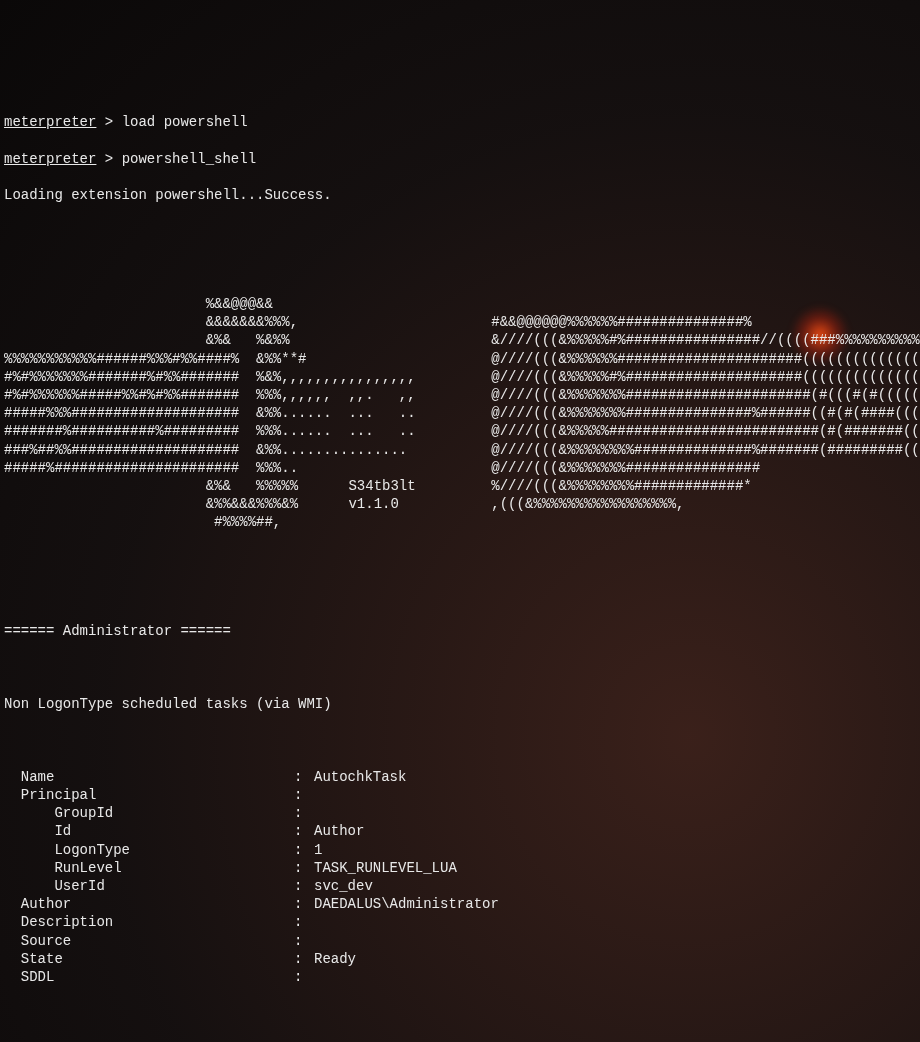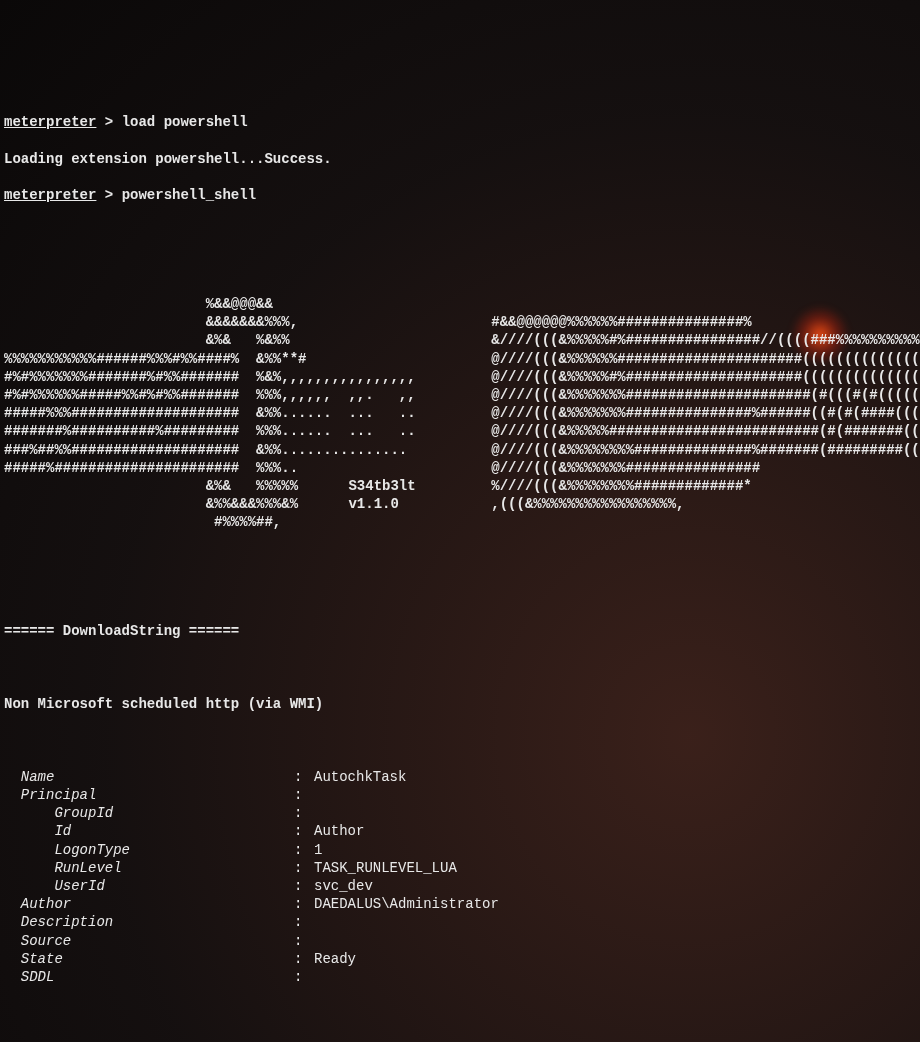--- a/index.html
+++ b/index.html
@@ -23,44 +23,44 @@
     height: 60px;
     background: radial-gradient(circle, rgba(255,80,20,0.9) 0%, rgba(255,40,10,0.3) 40%, transparent 70%);
     border-radius: 50%;
     top: 305px;
     left: 790px;
     filter: blur(3px);
     pointer-events: none;
   }
   .content { position: relative; z-index: 1; }
   .prompt { text-decoration: underline; }
-  .line { display: block; font-weight: bold; }
+  .line { display: block; }
   .kv { display: flex; }
-  .key { display: inline-block; width: 290px; font-style: italic; }
+  .key { display: inline-block; width: 290px; }
   .colon { display: inline-block; width: 20px; }
   .val { display: inline-block; }
 </style>
 </head>
 <body>
 <div class="glow"></div>
 
 
 
 <div class="content">
 <span class="line"><span class="prompt">meterpreter</span><span> &gt; load powershell</span></span>
+<span class="line"><span class="prompt">meterpreter</span><span> &gt; powershell_shell</span></span>
 <span class="line">Loading extension powershell...Success.</span>
-<span class="line"><span class="prompt">meterpreter</span><span> &gt; powershell_shell</span></span>
 <span class="line"> </span>
 <span class="line"> </span>
 <div id="ascii-art"><span class="line">                        %&amp;&amp;@@@&amp;&amp;</span><span class="line">                        &amp;&amp;&amp;&amp;&amp;&amp;&amp;%%%,                       #&amp;&amp;@@@@@@%%%%%%###############%</span><span class="line">                        &amp;%&amp;   %&amp;%%                        &amp;////(((&amp;%%%%%#%################//((((###%%%%%%%%%%%%%%%</span><span class="line">%%%%%%%%%%%######%%%#%%####%  &amp;%%**#                      @////(((&amp;%%%%%%######################(((((((((((((((((((</span><span class="line">#%#%%%%%%%#######%#%%#######  %&amp;%,,,,,,,,,,,,,,,,         @////(((&amp;%%%%%#%#####################(((((((((((((((((((</span><span class="line">#%#%%%%%%#####%%#%#%%#######  %%%,,,,,,  ,,.   ,,         @////(((&amp;%%%%%%%######################(#(((#(#((((((((((</span><span class="line">#####%%%####################  &amp;%%......  ...   ..         @////(((&amp;%%%%%%%###############%######((#(#(####((((((((</span><span class="line">#######%##########%#########  %%%......  ...   ..         @////(((&amp;%%%%%#########################(#(#######((#####</span><span class="line">###%##%%####################  &amp;%%...............          @////(((&amp;%%%%%%%%##############%#######(#########((#####</span><span class="line">#####%######################  %%%..                       @////(((&amp;%%%%%%%################</span><span class="line">                        &amp;%&amp;   %%%%%      S34tb3lt         %////(((&amp;%%%%%%%%#############*</span><span class="line">                        &amp;%%&amp;&amp;&amp;%%%&amp;%      v1.1.0           ,(((&amp;%%%%%%%%%%%%%%%%%,</span><span class="line">                         #%%%%##,</span></div>
 <span class="line"> </span>
 <span class="line"> </span>
-<span class="line">====== DownloadString ======</span>
+<span class="line">====== Administrator ======</span>
 <span class="line"> </span>
-<span class="line">Non Microsoft scheduled http (via WMI)</span>
+<span class="line">Non LogonType scheduled tasks (via WMI)</span>
 <span class="line"> </span>
 <div id="task-block"><div class="kv"><span class="key">  Name</span><span class="colon">:</span><span class="val">AutochkTask</span></div><div class="kv"><span class="key">  Principal</span><span class="colon">:</span><span class="val"></span></div><div class="kv"><span class="key">      GroupId</span><span class="colon">:</span><span class="val"></span></div><div class="kv"><span class="key">      Id</span><span class="colon">:</span><span class="val">Author</span></div><div class="kv"><span class="key">      LogonType</span><span class="colon">:</span><span class="val">1</span></div><div class="kv"><span class="key">      RunLevel</span><span class="colon">:</span><span class="val">TASK_RUNLEVEL_LUA</span></div><div class="kv"><span class="key">      UserId</span><span class="colon">:</span><span class="val">svc_dev</span></div><div class="kv"><span class="key">  Author</span><span class="colon">:</span><span class="val">DAEDALUS\Administrator</span></div><div class="kv"><span class="key">  Description</span><span class="colon">:</span><span class="val"></span></div><div class="kv"><span class="key">  Source</span><span class="colon">:</span><span class="val"></span></div><div class="kv"><span class="key">  State</span><span class="colon">:</span><span class="val">Ready</span></div><div class="kv"><span class="key">  SDDL</span><span class="colon">:</span><span class="val"></span></div></div>
 
 
 
 
 
 
 
 </div>

